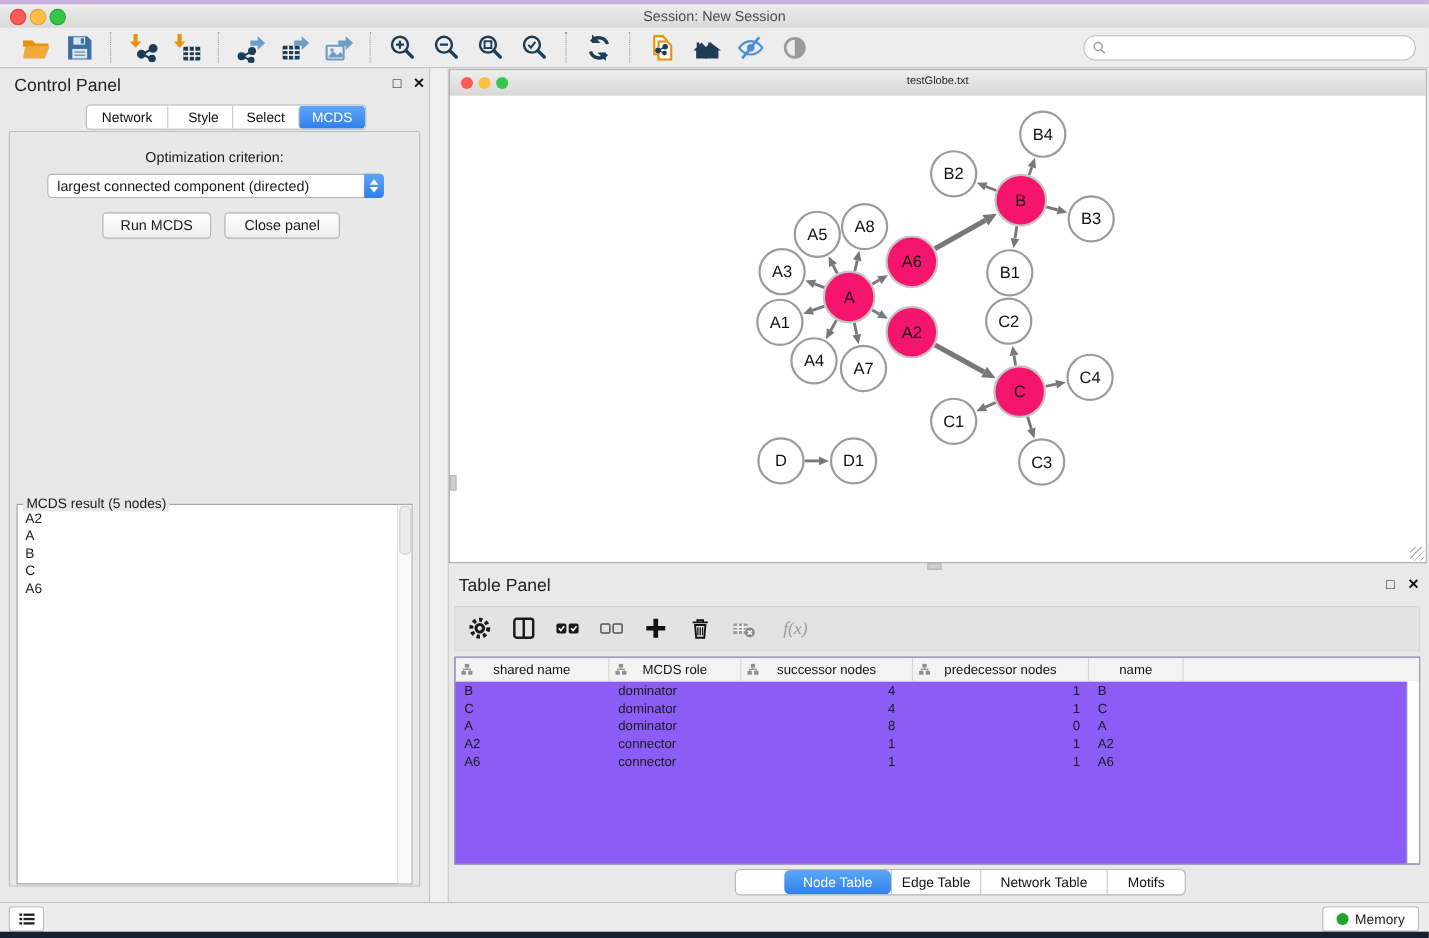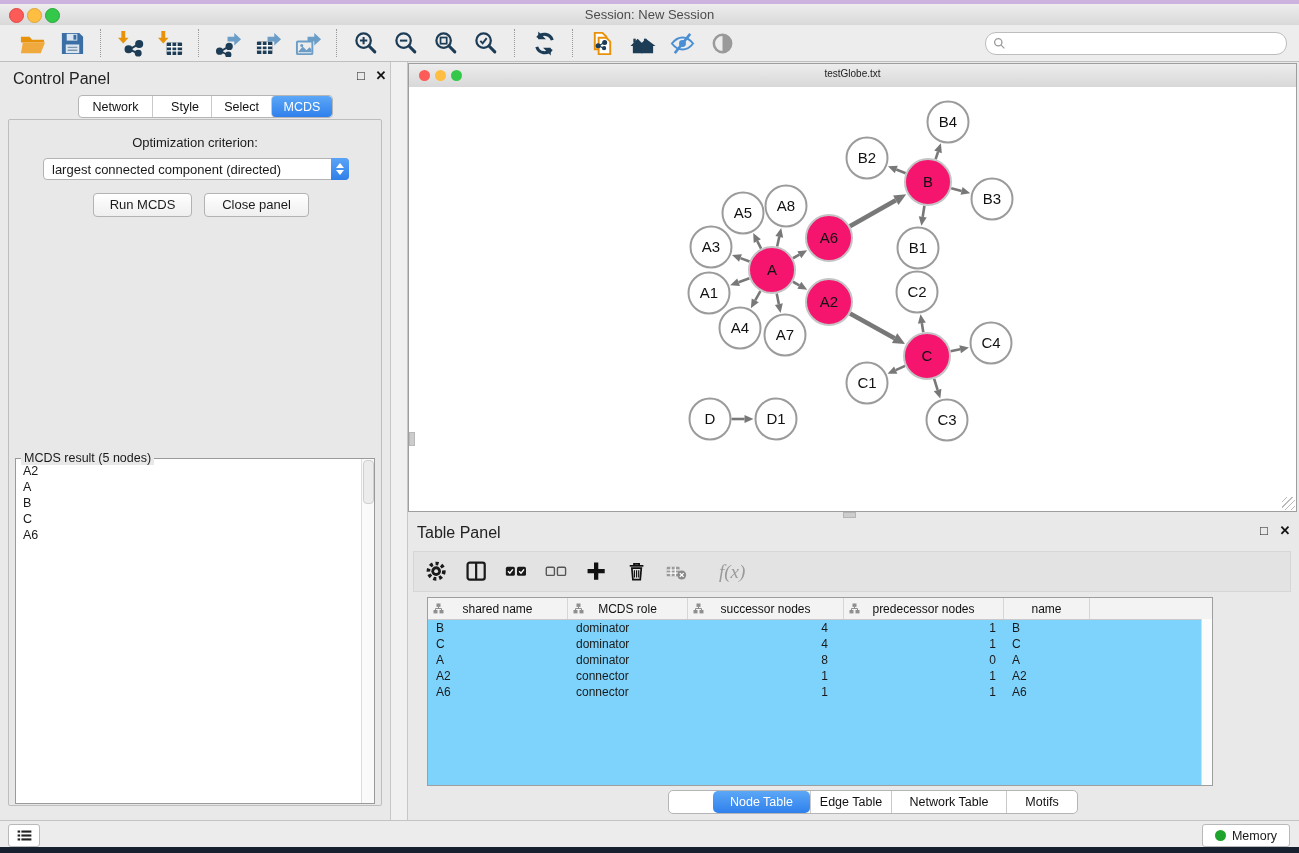--- a/index.html
+++ b/index.html
@@ -75,22 +75,22 @@
   #hthumb{left:843px;top:512px;width:13px;height:6px;background:#cdcdcd;border:1px solid #b5b5b5;box-sizing:border-box;}
   #resize-grip{position:absolute;right:1px;bottom:1px;width:13px;height:13px;
      background:repeating-linear-gradient(135deg,transparent 0 3px,#bbb 3px 4px);}
 
   
   #table-panel{left:408px;top:512px;width:891px;height:303px;}
   #tp-toolbar{position:absolute;left:5px;top:39px;width:878px;height:41px;background:#e3e3e3;
               border:1px solid #d6d6d6;display:flex;align-items:center;padding-left:10px;box-sizing:border-box;gap:14px;}
   .tpicon{display:inline-flex;width:26px;height:26px;align-items:center;justify-content:center;}
   .tpicon svg{width:24px;height:24px;}
-  #fx-label{font-family:"Liberation Serif",serif;font-style:italic;font-size:19px;color:#9a9a9a;margin-left:15px;}
-  #tp-table{position:absolute;left:19px;top:85px;width:786px;height:189px;background:#7dd3fc;
+  #fx-label{font-family:"Liberation Serif",serif;font-style:italic;font-size:16px;color:#9a9a9a;margin-left:8px;}
+  #tp-table{position:absolute;left:5px;top:85px;width:878px;height:189px;background:#8b5cf6;
             border:1px solid #9e9e9e;box-sizing:border-box;overflow:hidden;}
   .thead{display:flex;height:21px;background:#f3f3f3;border-bottom:1px solid #c9c9c9;}
   .th{display:flex;align-items:center;justify-content:center;font-size:12px;color:#111;
       border-right:1px solid #d6d6d6;position:relative;box-sizing:border-box;}
   .th svg{position:absolute;left:5px;width:11px;height:11px;}
   .trow{display:flex;height:16px;font-size:12px;}
   .td{box-sizing:border-box;padding:1px 0 0 8px;white-space:nowrap;overflow:hidden;}
   .td.num{text-align:right;padding-right:16px;padding-left:0;}
   .td.num2{text-align:right;padding-right:8px;padding-left:0;}
   #tp-vscroll{position:absolute;right:0;top:21px;bottom:0;width:10px;background:#fcfcfc;border-left:1px solid #dcdcdc;}

